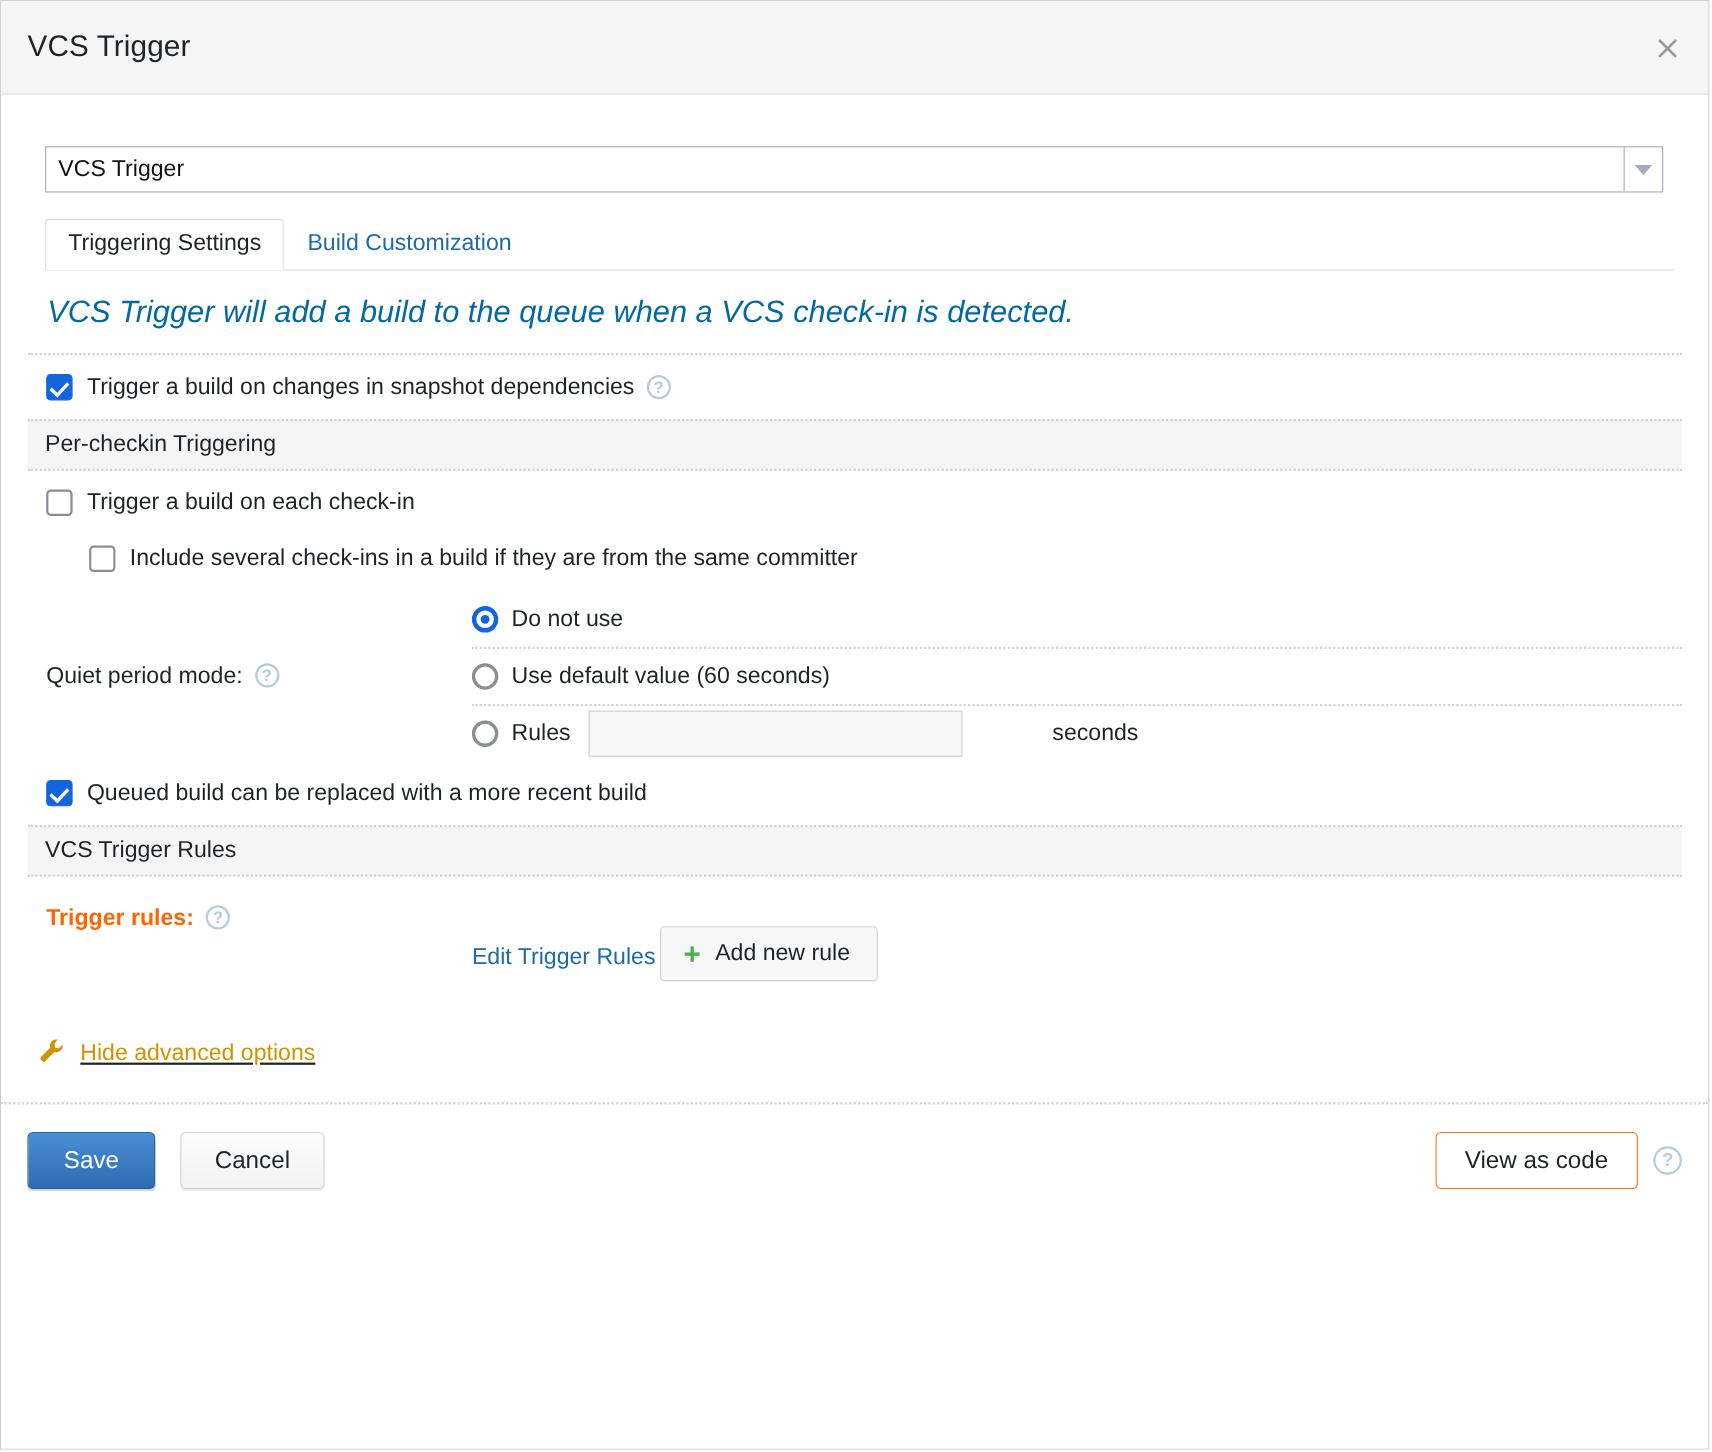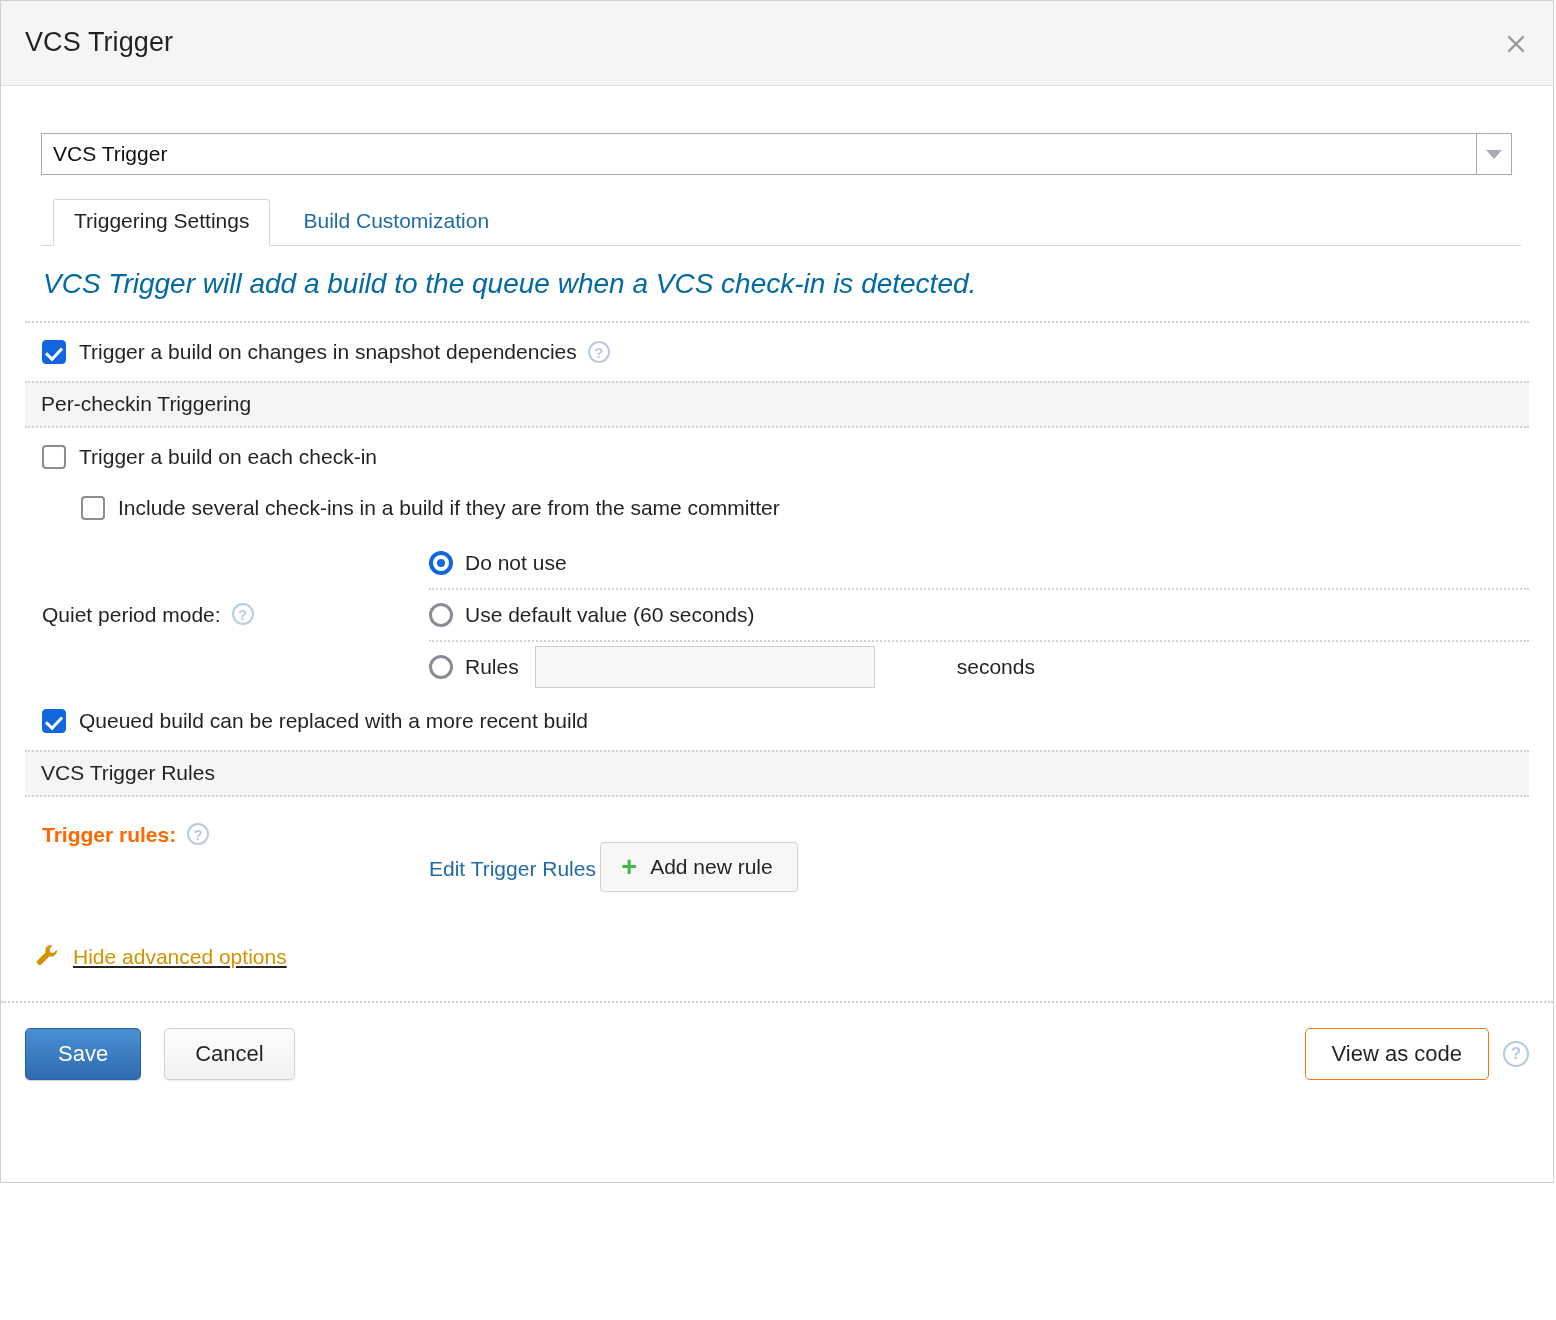--- a/index.html
+++ b/index.html
@@ -8,21 +8,21 @@
     background: #ffffff;
   }
   body {
     font-family: "Liberation Sans", sans-serif;
     color: #1f2326;
     -webkit-font-smoothing: antialiased;
   }
   .dialog {
     position: relative;
     width: 1554px;
-    height: 1183px;
+    height: 1318px;
     border: 1px solid #d0d0d0;
     box-sizing: border-box;
     background: #ffffff;
     overflow: hidden;
   }
 
   
   .dlg-header {
     height: 85px;
     background: #f5f5f5;
@@ -104,21 +104,20 @@
     background: #d8d8d8;
   }
   .tab {
     position: relative;
     z-index: 2;
     padding: 8px 20px 11px 20px;
     font-size: 21px;
     cursor: pointer;
     box-sizing: border-box;
     line-height: 26px;
-    margin-left: 12px;
   }
   .tab.active {
     color: #1f2326;
     border: 1px solid #d8d8d8;
     border-bottom: 1px solid #ffffff;
     background: #fff;
     border-radius: 3px 3px 0 0;
   }
   .tab.inactive {
     color: #1e6ba8;

